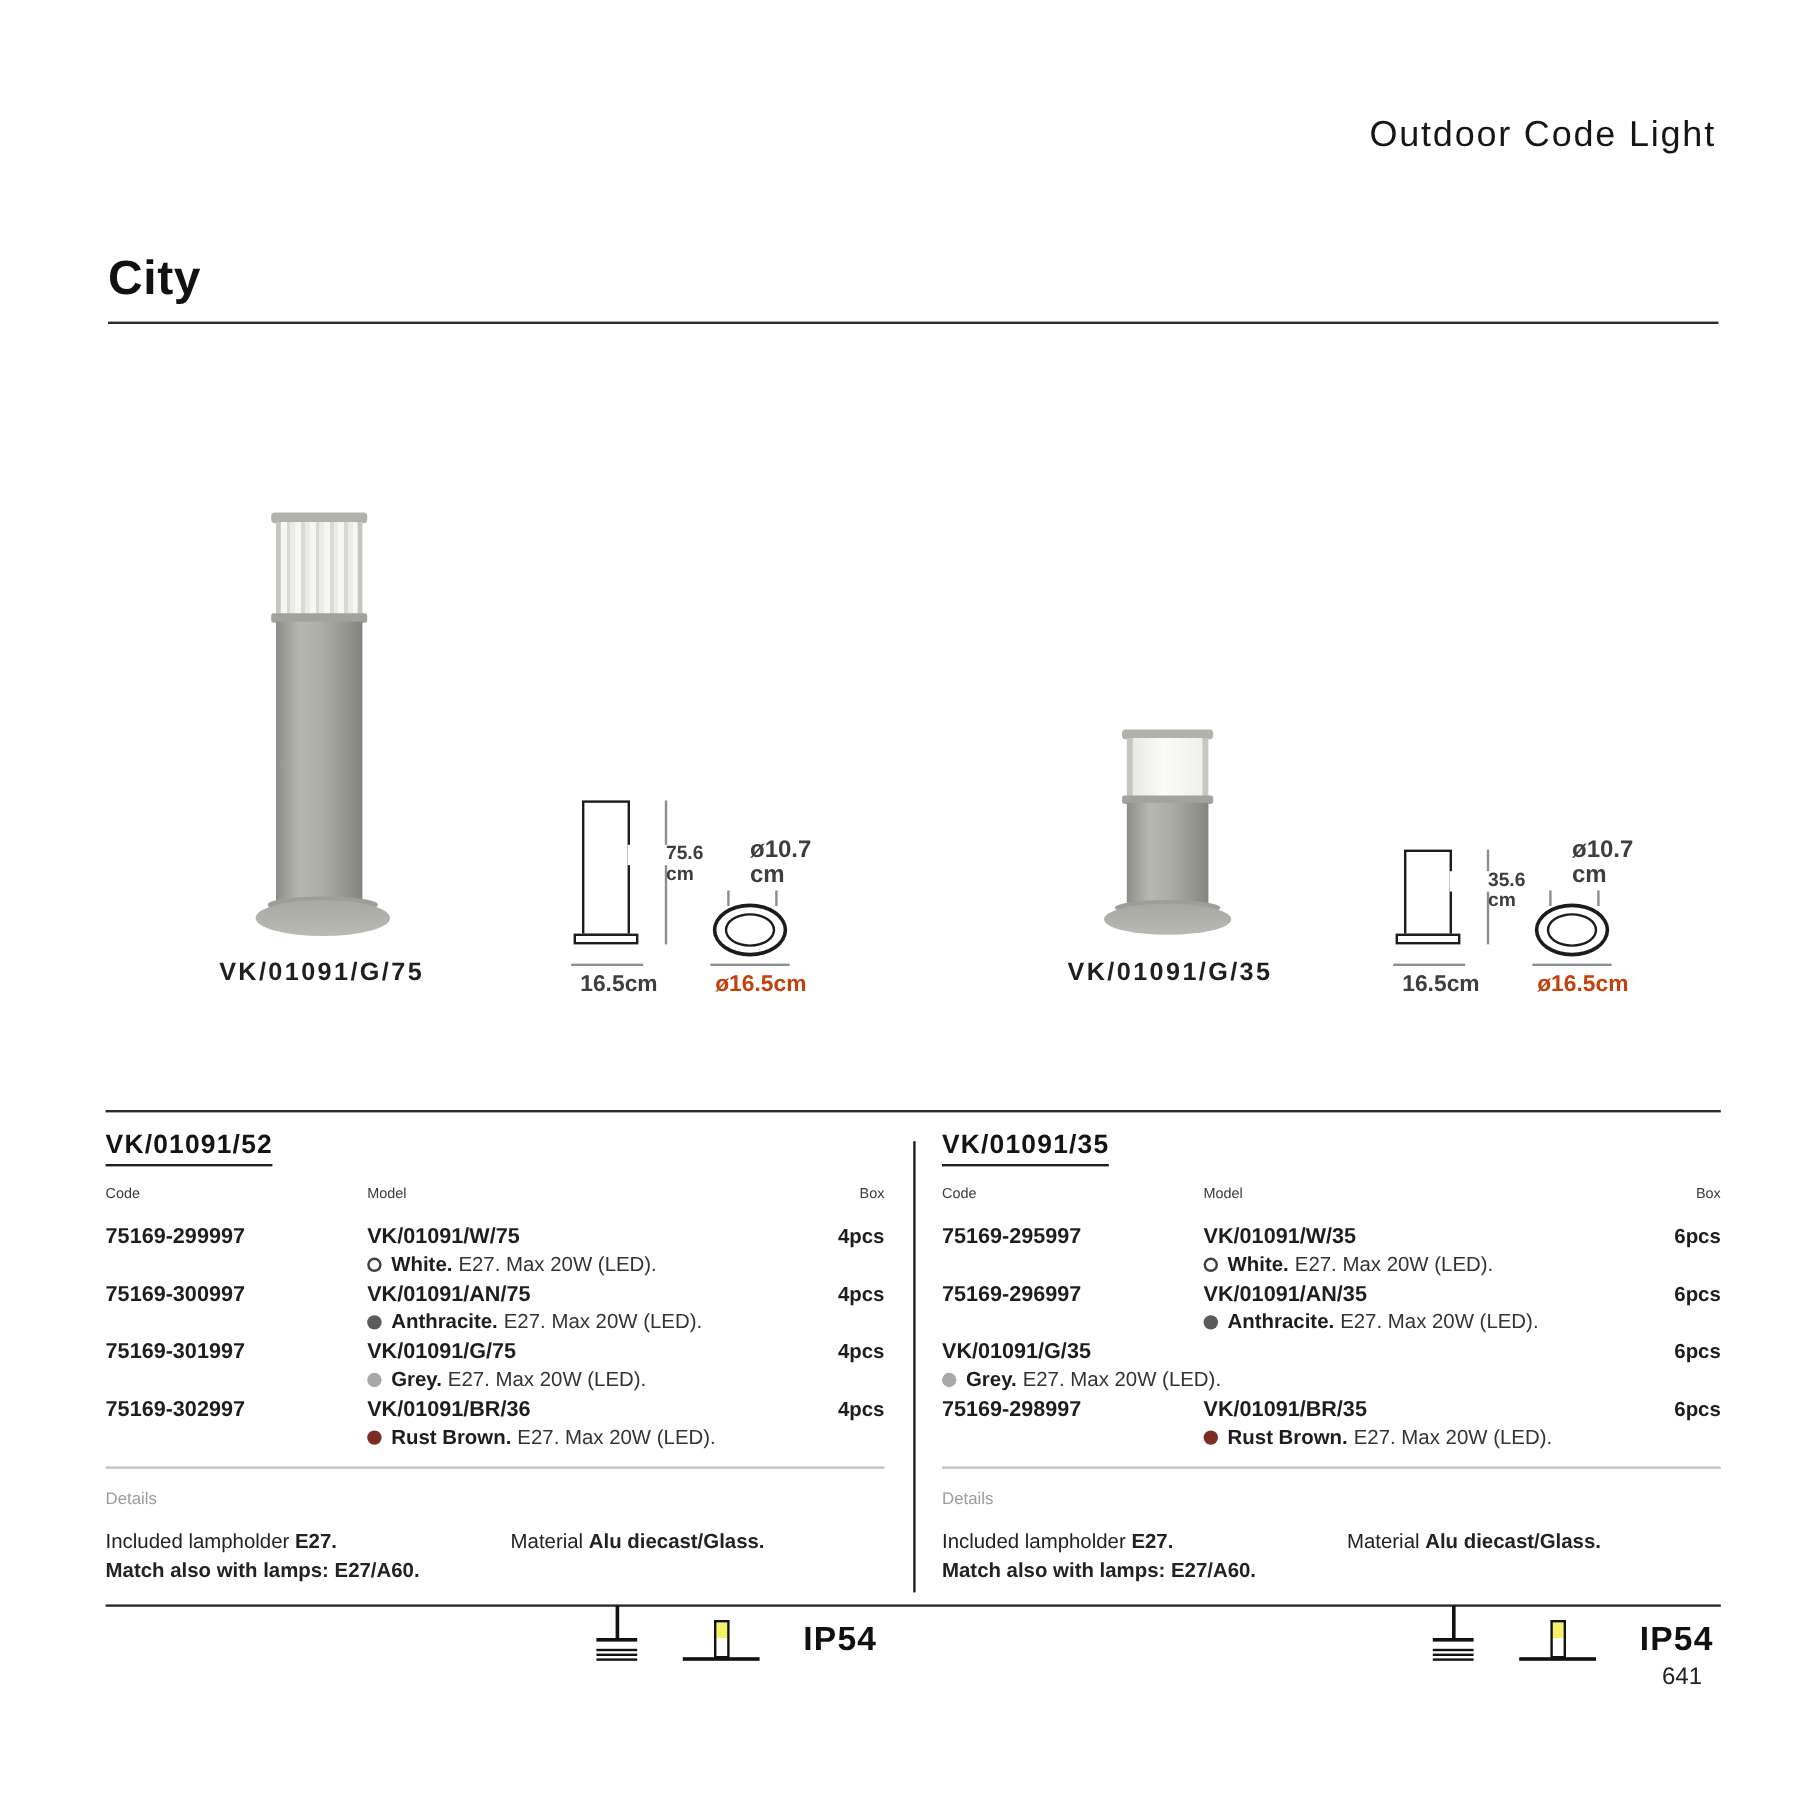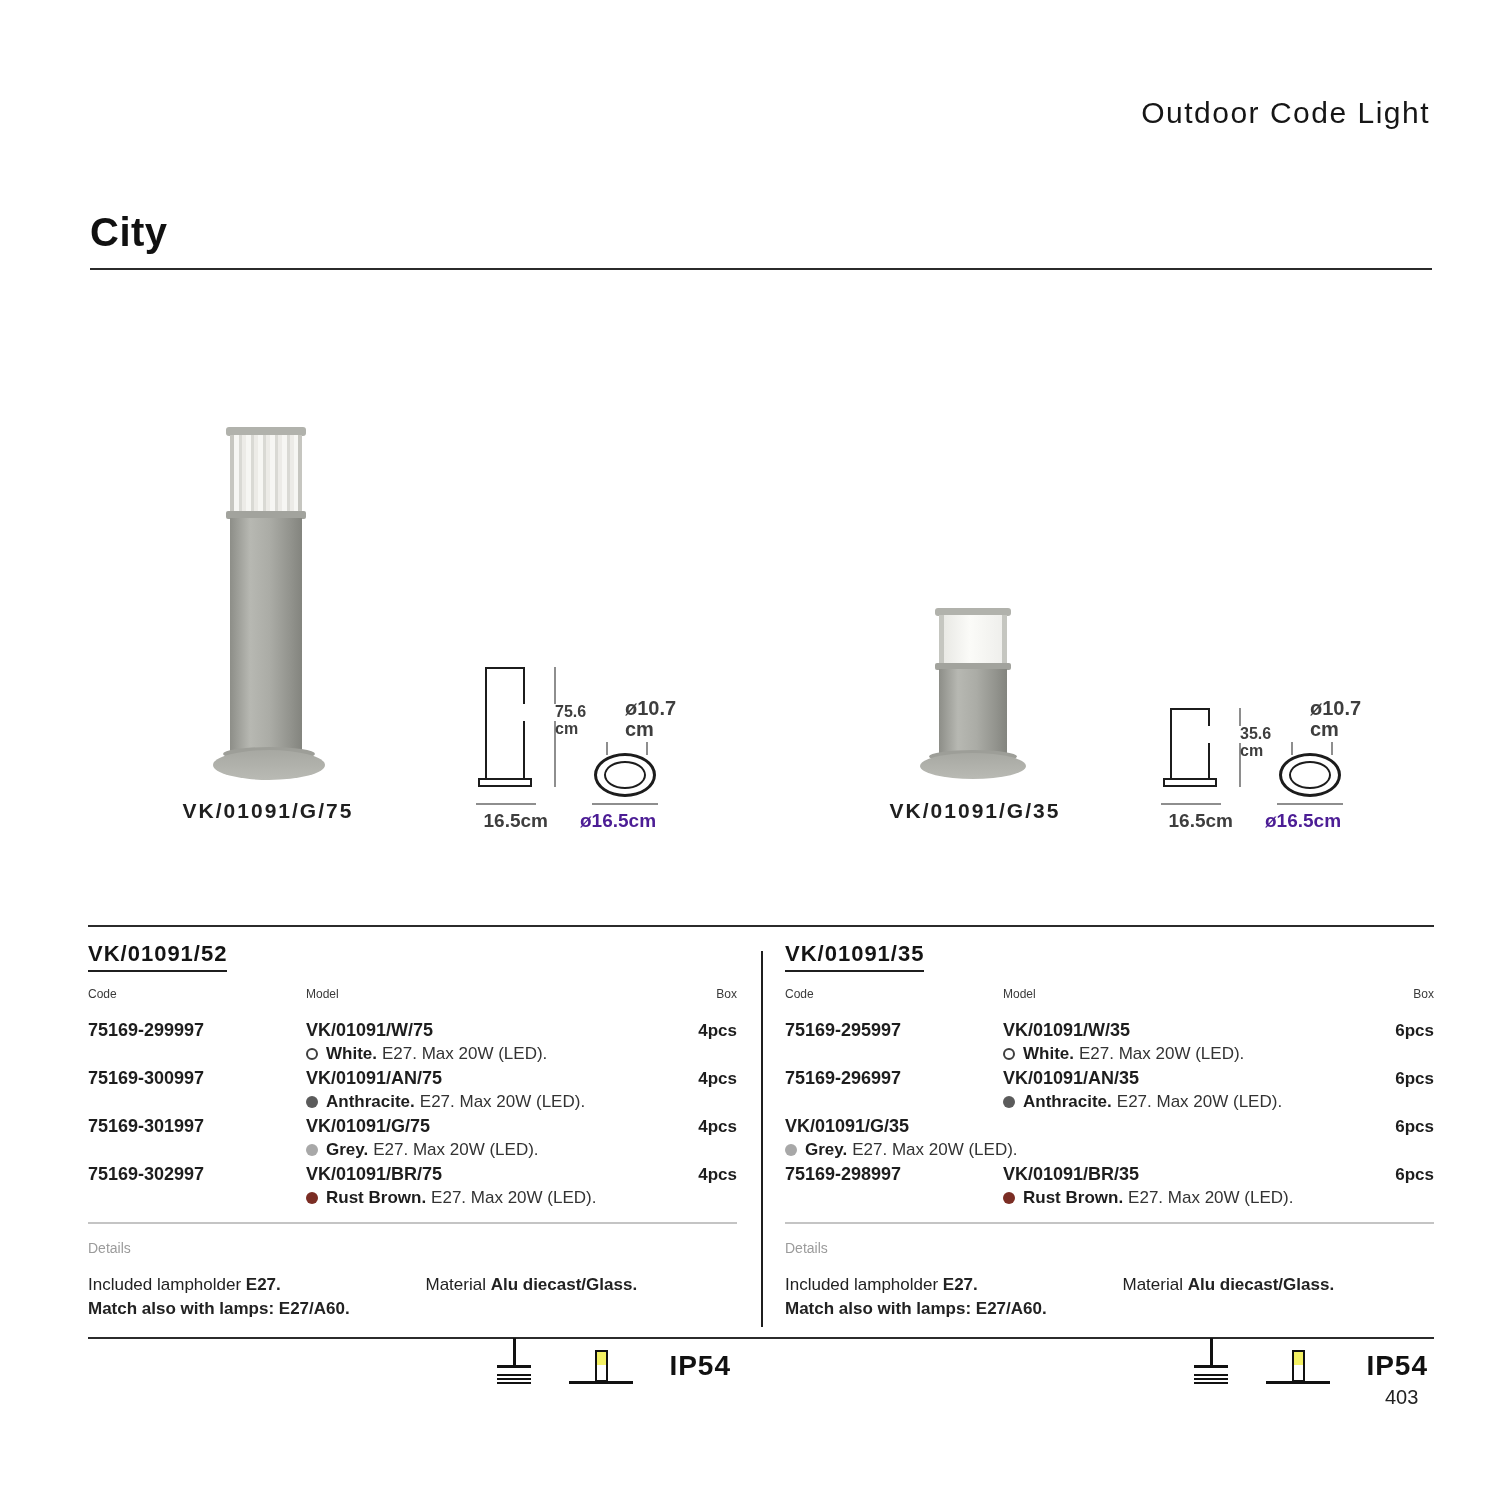--- a/index.html
+++ b/index.html
@@ -68,22 +68,22 @@
   .d-hline { left:6px; top:143px; width:60px; height:2px; background:#8e8e8e; }
   .d-hlabel { left:-6px; top:150px; width:84px; text-align:right;
     font-size:19px; font-weight:600; color:#3e3e3e; }
   .d-lead1 { left:136px; top:82px; width:1.5px; height:13px; background:#8e8e8e; }
   .d-lead2 { left:176px; top:82px; width:1.5px; height:13px; background:#8e8e8e; }
   .d-ellipse-outer { left:124px; top:93px;  width:62px; height:44px; border:3px solid #1c1c1c; border-radius:50%; background:#fff; }
   .d-ellipse-inner { left:134px; top:101px; width:42px; height:28px; border:2.5px solid #1c1c1c; border-radius:50%; background:#fff; }
   .d-toplabel { left:115px; top:38px; width:80px; text-align:center;
     font-size:20px; font-weight:600; color:#3e3e3e; line-height:1.05; }
   .d-hline2 { left:122px; top:143px; width:66px; height:2px; background:#8e8e8e; }
-  .d-hlabel2 { left:110px; top:150px; width:92px; text-align:left;
-    font-size:19px; font-weight:600; color:#4c1d95; }
+  .d-hlabel2 { left:110px; top:150px; width:92px; text-align:right;
+    font-size:19px; font-weight:600; color:#c2410c; }
 
   
   .tables-wrap { left:88px; top:925px; width:1346px; height:414px;
     border-top:2px solid #2b2b2b; border-bottom:2px solid #2b2b2b;
     display:flex; align-items:stretch; }
   .tcol { width:650px; padding-top:14px; }
   .tdivider { width:2px; background:#1f1f1f; margin:24px 22px 10px 24px; }
 
   .tbl-title { display:inline-block; font-size:22px; font-weight:700; letter-spacing:1px;
     border-bottom:2px solid #1f1f1f; padding-bottom:3px; margin-bottom:15px; color:#141414; }
@@ -244,21 +244,21 @@
           <span class="color-name">Grey.</span>
           <span>E27. Max 20W (LED).</span>
         </span>
       </span>
       <span class="c-box">4pcs</span>
     </div>
 
     <div class="trow">
       <span class="c-code">75169-302997</span>
       <span class="c-model">
-        <span class="model-name">VK/01091/BR/75</span>
+        <span class="model-name">VK/01091/BR/36</span>
         <span class="color-line">
           <span class="dot" style="background-color: rgb(123, 45, 36);"></span>
           <span class="color-name">Rust Brown.</span>
           <span>E27. Max 20W (LED).</span>
         </span>
       </span>
       <span class="c-box">4pcs</span>
     </div>
 
     <div class="details-sep"></div>
@@ -366,13 +366,13 @@
         </span>
       <span class="bollard-icon">
           <span class="post"></span>
           <span class="base"></span>
         </span>
       <span class="ip-rating">IP54</span>
     </div>
   </div>
 </div>
 
-<div class="abs page-number">403</div>
+<div class="abs page-number">641</div>
 
 </body></html>

